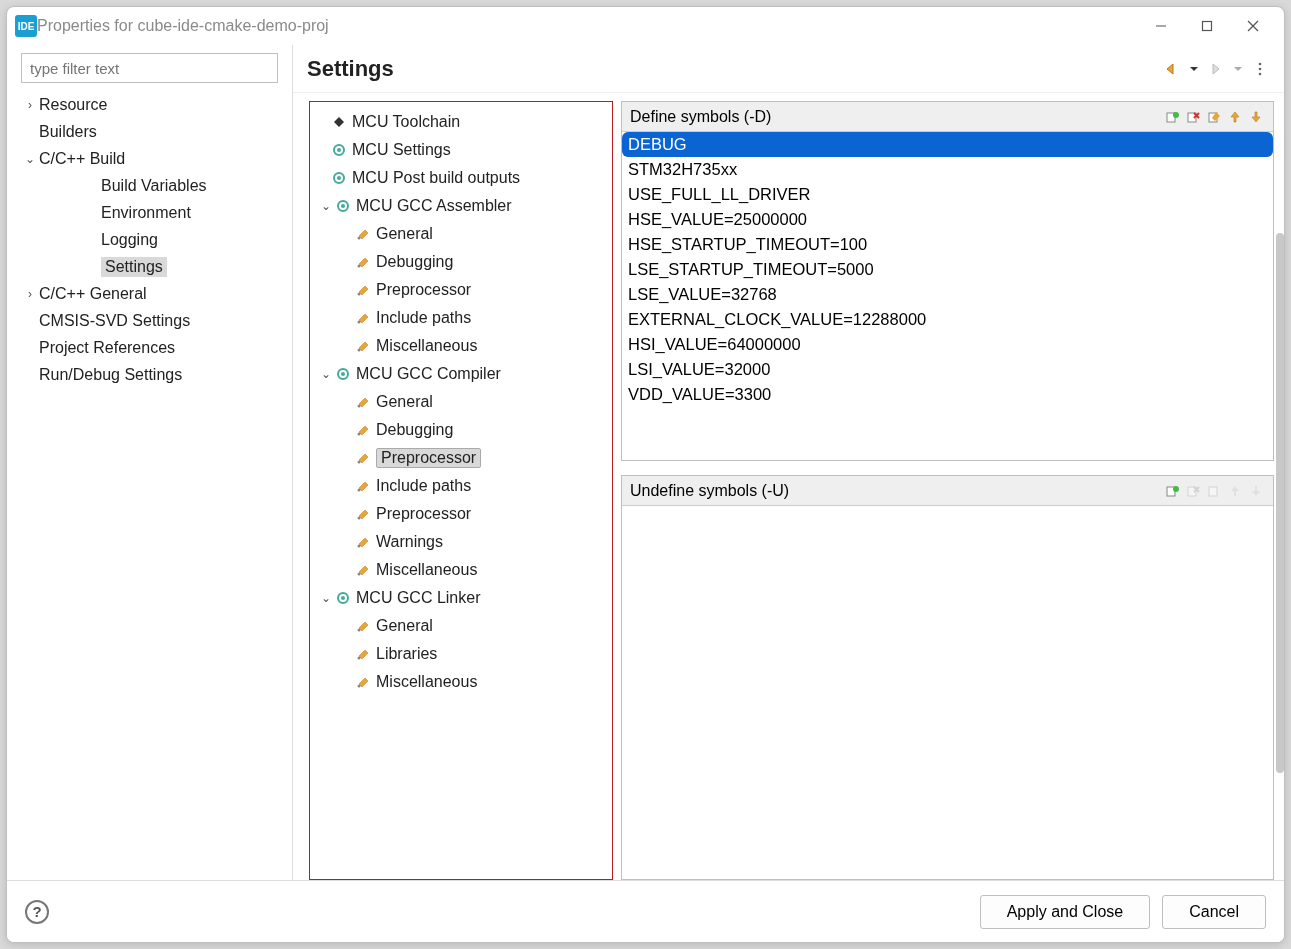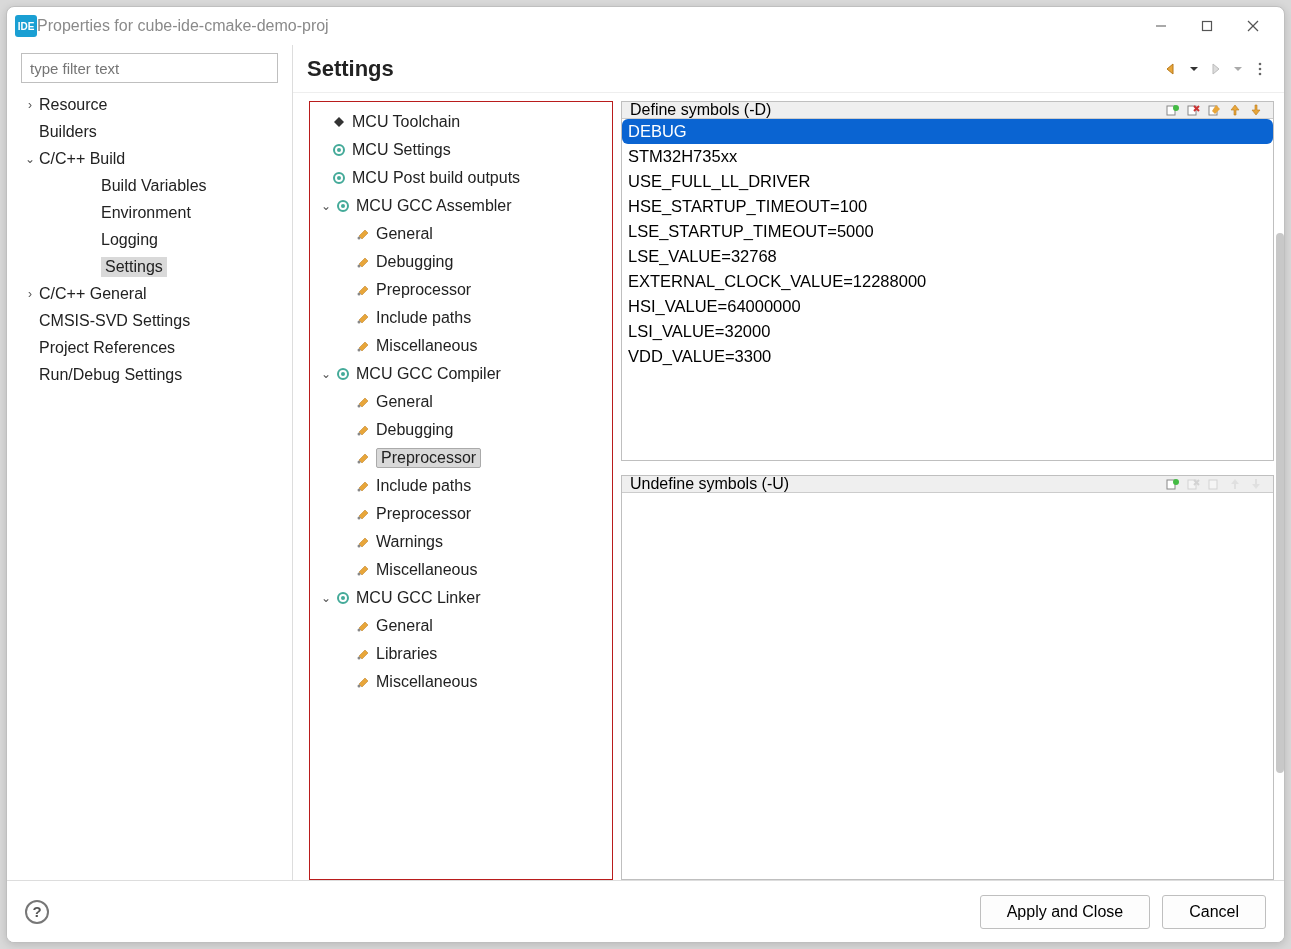--- a/index.html
+++ b/index.html
@@ -92,21 +92,21 @@
 }
 
 
 .sym-col { flex: 1; display: flex; flex-direction: column; gap: 14px; min-width: 0; }
 .sym-panel {
   border: 1px solid #bfbfbf; display: flex; flex-direction: column;
 }
 .sym-panel.define { height: 360px; }
 .sym-panel.undefine { flex: 1; }
 .sym-head {
-  height: 17px; background: #efefef; border-bottom: 1px solid #ccc;
+  height: 30px; background: #efefef; border-bottom: 1px solid #ccc;
   display: flex; align-items: center; padding: 0 8px; font-size: 16px;
 }
 .sym-head .spacer { flex: 1; }
 .sym-head .tbtn {
   width: 18px; height: 18px; margin-left: 3px; display: flex;
   align-items: center; justify-content: center;
 }
 .sym-list { flex: 1; overflow: auto; font-size: 16.5px; }
 .sym-item { padding: 1px 6px; height: 25px; display: flex; align-items: center; }
 .sym-item.selected { background: #0a64d2; color: #fff; border-radius: 6px; }
@@ -478,20 +478,21 @@
               <div class="tbtn">
                   <svg width="12" height="14" viewBox="0 0 12 14">
                     <path d="M6 12 L10 7 L7 7 L7 2 L5 2 L5 7 L2 7 Z" fill="#e8a63a" stroke="#b8791a" stroke-width="0.6"></path>
                   </svg>
                 </div>
             </div>
             <div class="sym-list" id="define-list">
                 <div class="sym-item selected">DEBUG</div>
                 <div class="sym-item">STM32H735xx</div>
                 <div class="sym-item">USE_FULL_LL_DRIVER</div>
+                <div class="sym-item">HSE_VALUE=25000000</div>
                 <div class="sym-item">HSE_STARTUP_TIMEOUT=100</div>
                 <div class="sym-item">LSE_STARTUP_TIMEOUT=5000</div>
                 <div class="sym-item">LSE_VALUE=32768</div>
                 <div class="sym-item">EXTERNAL_CLOCK_VALUE=12288000</div>
                 <div class="sym-item">HSI_VALUE=64000000</div>
                 <div class="sym-item">LSI_VALUE=32000</div>
                 <div class="sym-item">VDD_VALUE=3300</div>
               </div>
           </div>
 

